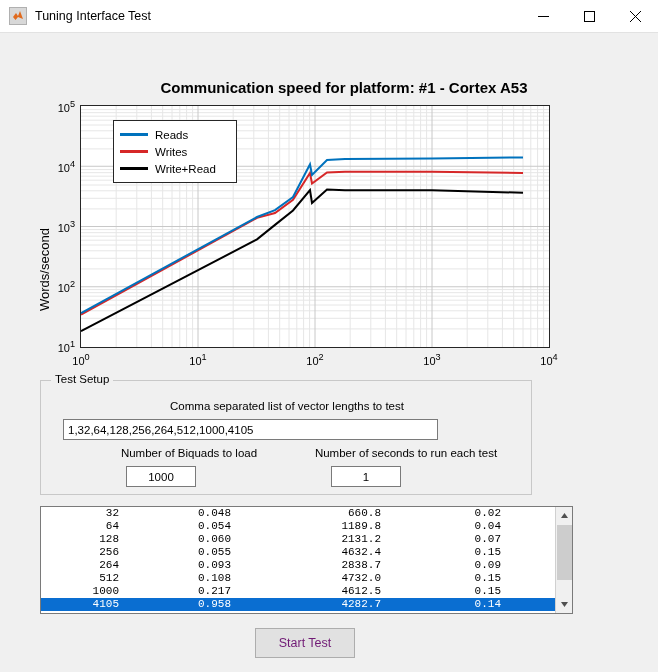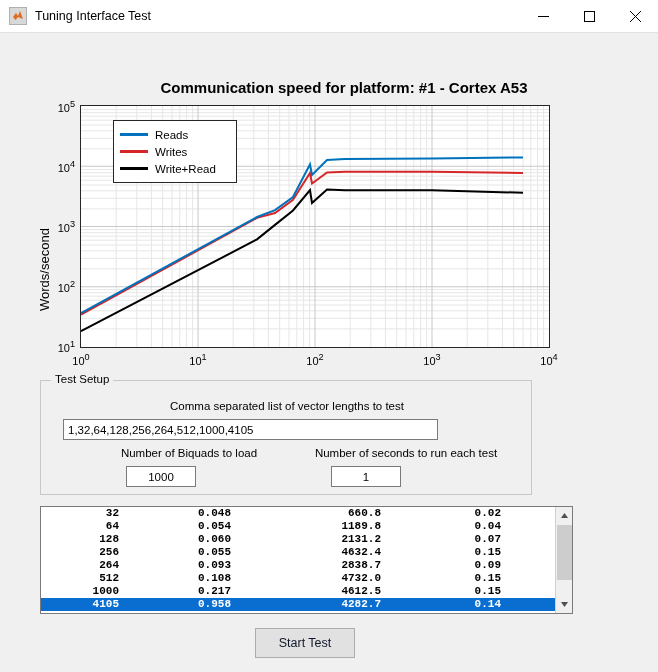--- a/index.html
+++ b/index.html
@@ -74,21 +74,21 @@
   }
   
   .listwrap{
     position:absolute;left:40px;top:506px;width:533px;height:108px;
     background:#fff;border:1px solid #7a7a7a;box-sizing:border-box;
     overflow:hidden;
   }
   .listrows{position:absolute;left:0;top:0;right:17px;top:0;}
   .row{
     height:13px;line-height:13px;font-family:"Liberation Mono", monospace;font-size:11px;
-    display:flex;white-space:pre;font-weight:bold;
+    display:flex;white-space:pre;
   }
   .row.sel{background:#0a6ed1;color:#fff;}
   .c0{width:78px;text-align:right;}
   .c1{width:112px;text-align:right;}
   .c2{width:150px;text-align:right;}
   .c3{width:120px;text-align:right;}
   .scrollbar{
     position:absolute;right:0;top:0;width:17px;height:100%;
     background:#f0f0f0;border-left:1px solid #d0d0d0;box-sizing:border-box;
   }
@@ -97,21 +97,21 @@
     background:#f0f0f0;color:#606060;font-size:8px;
   }
   .sb-btn.down{position:absolute;bottom:0;left:0;}
   .sb-thumb{
     position:absolute;left:1px;width:15px;background:#cdcdcd;
   }
   
   .startbtn{
     position:absolute;left:255px;top:628px;width:100px;height:30px;
     background:#e1e1e1;border:1px solid #adadad;box-sizing:border-box;
-    font-family:"Liberation Sans", sans-serif;font-size:12.5px;color:#0f172a;
+    font-family:"Liberation Sans", sans-serif;font-size:12.5px;color:#701a75;
     cursor:default;
   }
 </style>
 </head>
 <body>
 
 <div class="titlebar">
   <div class="tb-icon">
     <svg width="12" height="12" viewBox="0 0 12 12">
       <path d="M1 7 L4 3 L6 6 L8 1 L11 9 L6 7 L3.5 10 Z" fill="#e06a1e"></path>

